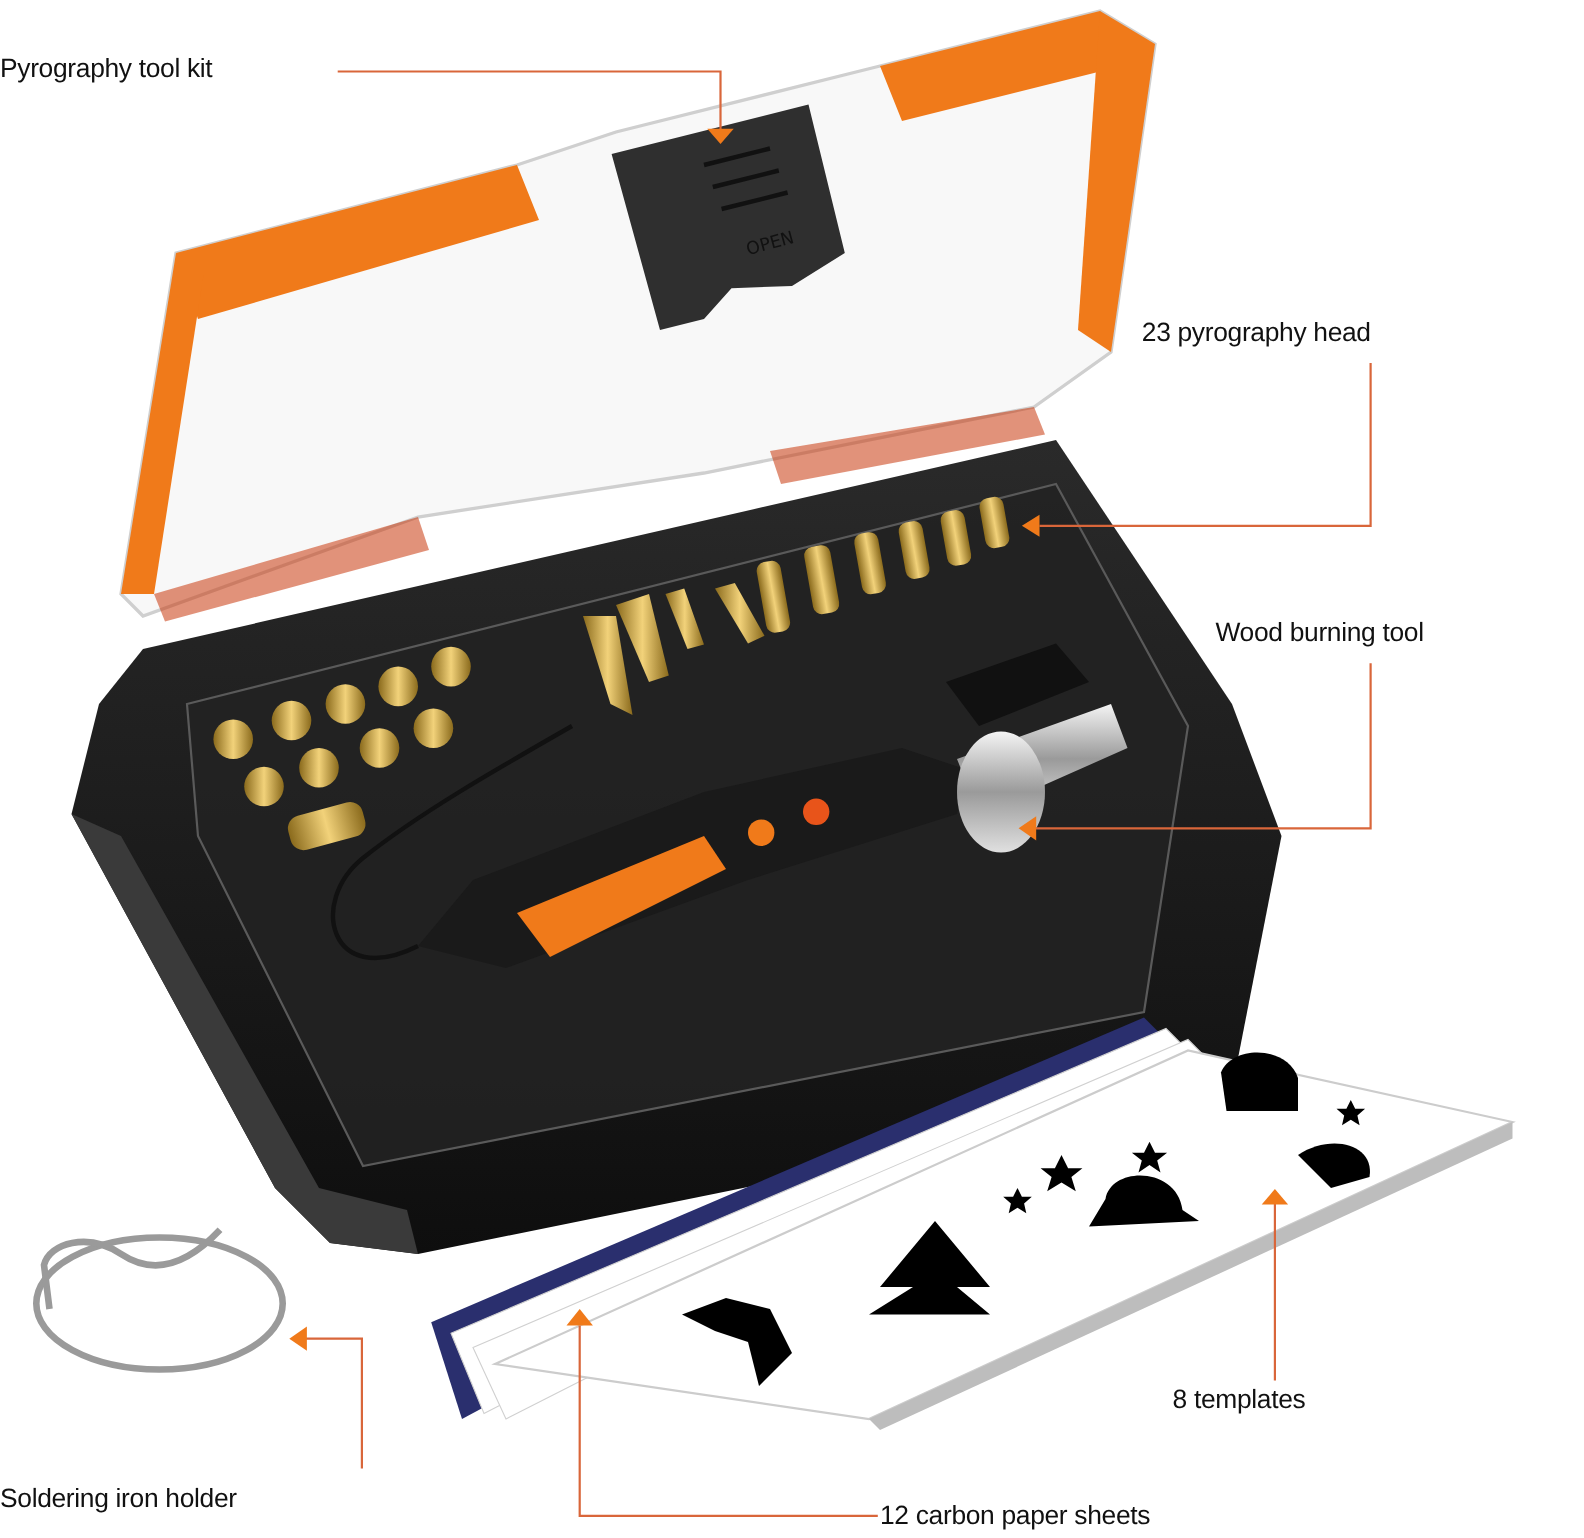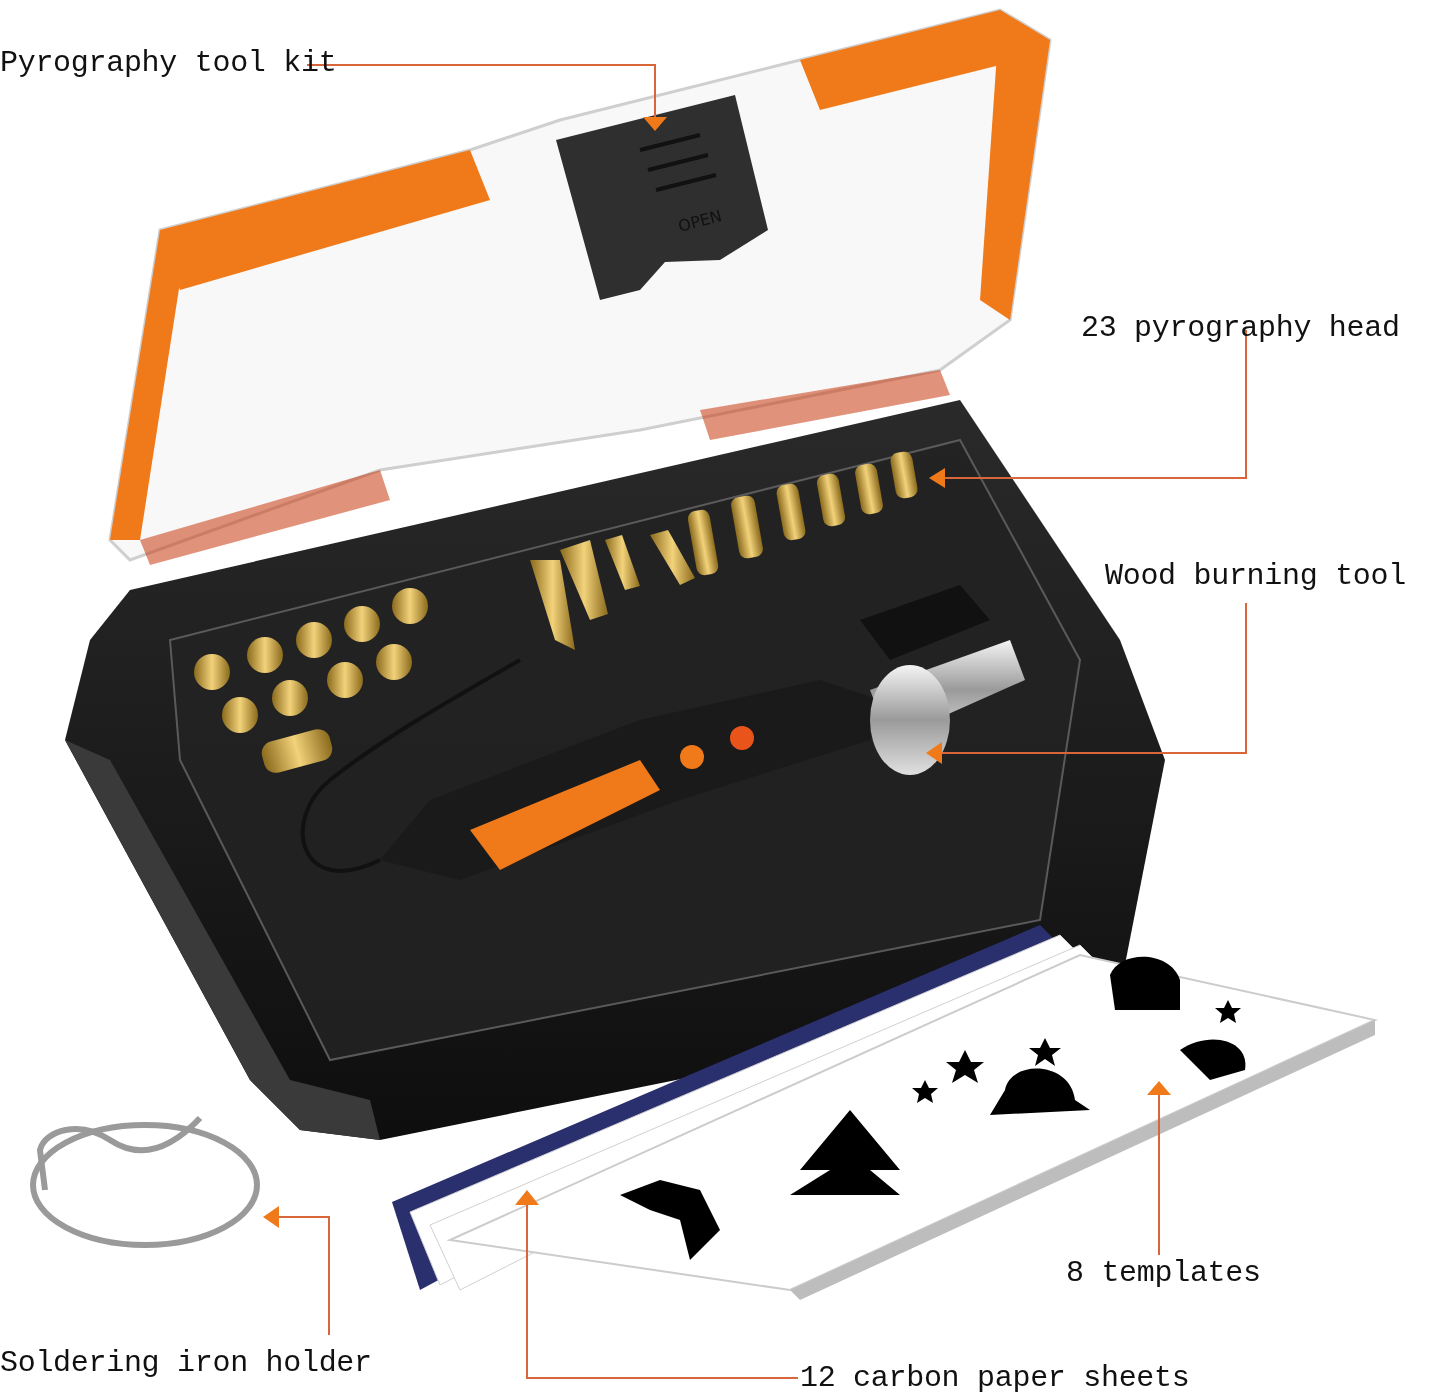--- a/index.html
+++ b/index.html
@@ -8,29 +8,29 @@
       width: 1440px;
       height: 1398px;
       background: #ffffff;
       overflow: hidden;
       font-family: "DejaVu Sans", sans-serif;
       color: #111111;
     }
     .art { position: absolute; left: 0; top: 0; width: 1440px; height: 1398px; }
     .label {
       position: absolute;
-      font-family: Liberation Mono, monospace;
-      font-size: 30px;
+      font-family: Liberation Sans, sans-serif;
+      font-size: 24px;
       line-height: 36px;
       color: #111111;
       white-space: nowrap;
       letter-spacing: -0.3px;
     }
     #lbl-kit { left: 0; top: 45px; }
-    #lbl-heads { left: 1081px; top: 285px; margin-top: 25px; }
+    #lbl-heads { left: 1038px; top: 285px; }
     #lbl-tool { left: 1105px; top: 558px; }
     #lbl-holder { left: 0; top: 1345px; }
     #lbl-templates { left: 1066px; top: 1255px; text-align: center; }
     #lbl-carbon { left: 800px; top: 1360px; }
   </style>
 </head>
 <body>
 
 <div class="stage">
 

